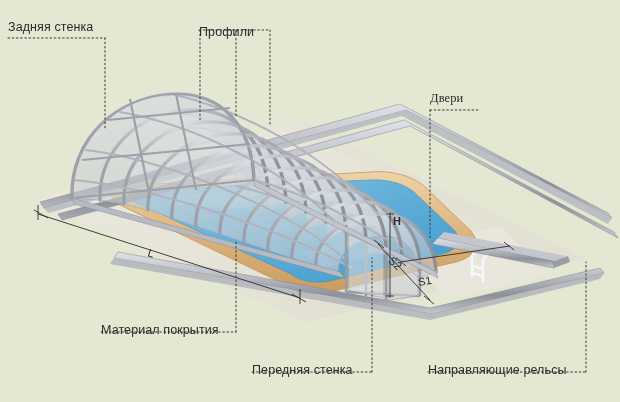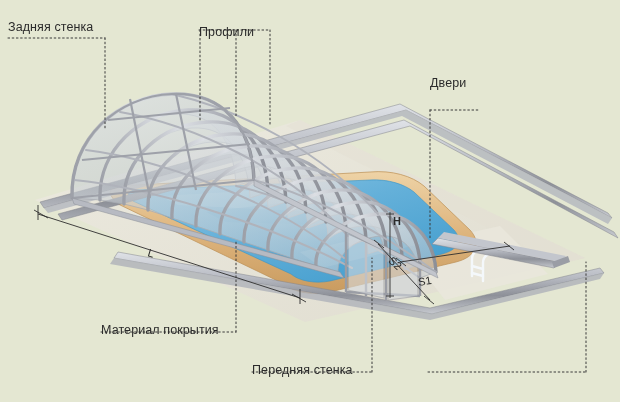--- a/index.html
+++ b/index.html
@@ -240,22 +240,23 @@
       <path d="M 252,372 L 372,372"></path>
       <path d="M 372,372 L 372,258"></path>
 
       <path d="M 428,372 L 586,372"></path>
       <path d="M 586,372 L 586,262"></path>
     </g>
   </svg>
 
   <div class="lbl" style="left:8px;  top:21px;">Задняя стенка</div>
   <div class="lbl" style="left:199px;top:26px;">Профили</div>
-  <div class="lbl" style="left:430px;top:77px;">Двери</div>
+  <div class="lbl" style="left:430px;top:92px;font-family:Liberation Serif, serif;">Двери</div>
   <div class="lbl" style="left:252px;top:364px;">Передняя стенка</div>
   <div class="lbl" style="left:101px;top:324px;">Материал покрытия</div>
+  <div class="lbl" style="left:428px;top:364px;">Направляющие рельсы</div>
 
   <div class="lbl" style="left:148px;top:248px;font-size:11px;transform:rotate(17deg);">L</div>
   <div class="lbl" style="left:393px;top:216px;font-size:11px;font-weight:bold;">H</div>
   <div class="lbl" style="left:388px;top:258px;font-size:11px;transform:rotate(42deg);">S2</div>
   <div class="lbl" style="left:418px;top:276px;font-size:11px;transform:rotate(-9deg);">S1</div>
 
 </div>
 
 </body></html>

